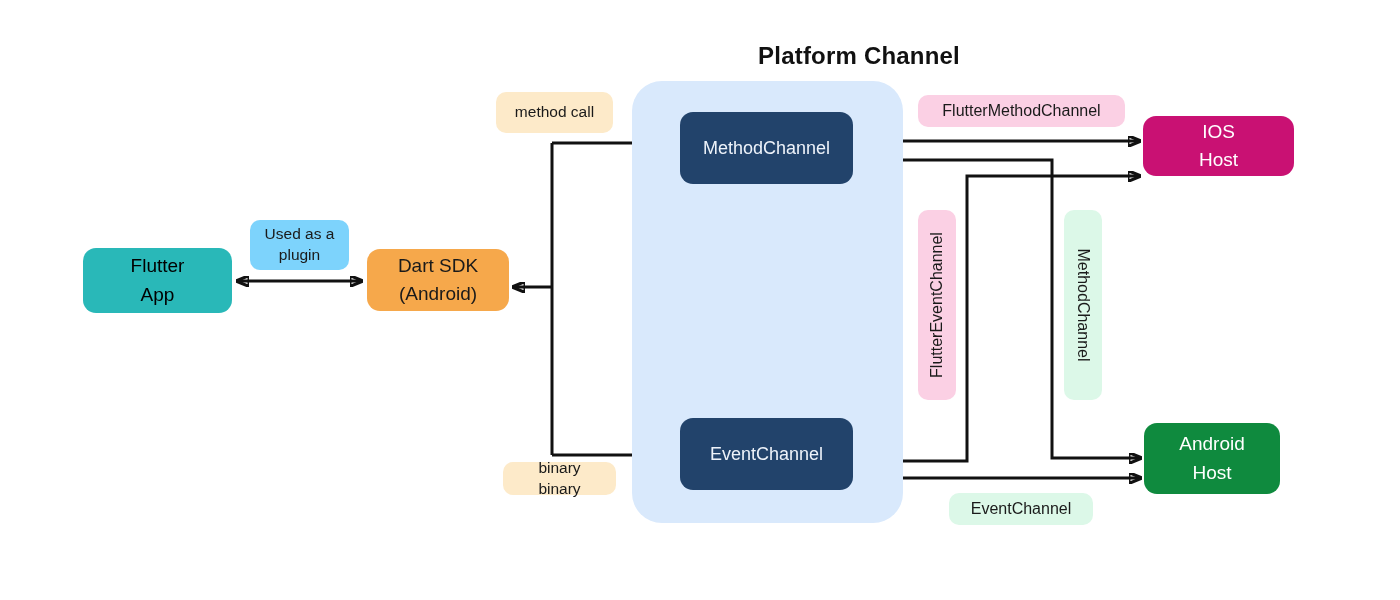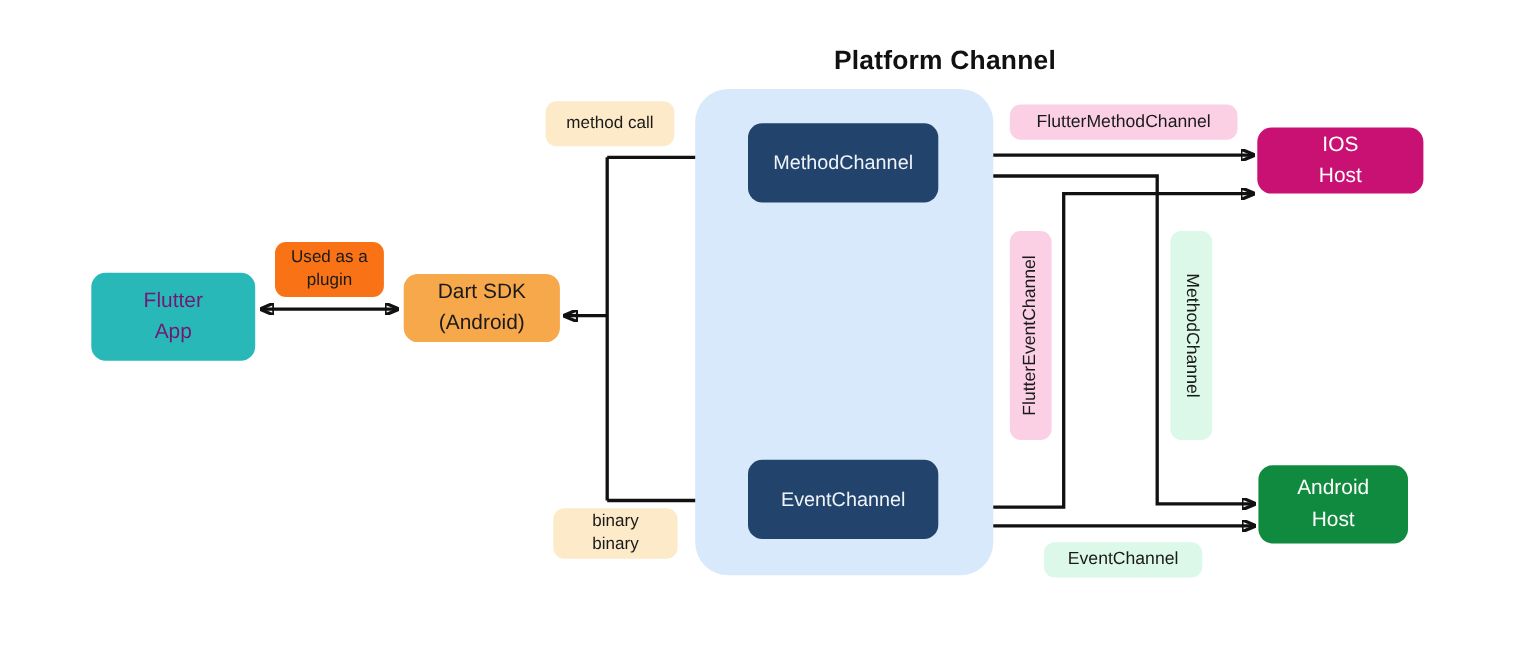--- a/index.html
+++ b/index.html
@@ -19,35 +19,35 @@
 
   .container-panel {
     left:632px; top:81px; width:271px; height:442px;
     background:#d9e9fc; border-radius:30px; z-index:1;
   }
 
   .node {
     display:flex; flex-direction:column; align-items:center; justify-content:center;
     text-align:center; border-radius:13px; line-height:1.5; font-size:19px;
   }
-  .node-flutter-app   { left:83px;  top:248px; width:149px; height:80px; background:#29b8b8; color:#701a75; }
+  .node-flutter-app   { left:83px;  top:248px; width:149px; height:65px; background:#29b8b8; color:#000000; }
   .node-dart-sdk      { left:367px; top:249px; width:142px; height:62px; background:#f6a84b; color:#1a1a1a; }
   .node-channel       { left:680px; width:173px; height:72px; background:#22436b; color:#eef3fa; font-size:18px; z-index:2; }
   .node-method-channel{ top:112px; }
   .node-event-channel { top:418px; }
   .node-ios-host      { left:1143px; top:116px; width:151px; height:60px; background:#c91173; color:#ffffff; }
   .node-android-host  { left:1144px; top:423px; width:136px; height:71px; background:#0f8a3e; color:#ffffff; }
 
   .pill {
     display:flex; flex-direction:column; align-items:center; justify-content:center;
     text-align:center; border-radius:10px; font-size:15.5px; color:#1a1a1a; line-height:1.35;
   }
-  .pill-used-as-plugin { left:250px; top:220px; width:99px;  height:50px; background:#f97316; }
+  .pill-used-as-plugin { left:250px; top:220px; width:99px;  height:50px; background:#7dd3fc; }
   .pill-method-call    { left:496px; top:92px;  width:117px; height:41px; background:#fdeac9; }
-  .pill-binary-encoded { left:503px; top:462px; width:113px; height:46px; background:#fdeac9; }
+  .pill-binary-encoded { left:503px; top:462px; width:113px; height:33px; background:#fdeac9; }
   .pill-flutter-method-channel { left:918px; top:95px; width:207px; height:32px; background:#fbd0e4; font-size:16px; }
   .pill-event-channel-label    { left:949px; top:493px; width:144px; height:32px; background:#dcf8e8; font-size:16px; }
 
   .vpill {
     display:flex; align-items:center; justify-content:center;
     border-radius:10px; font-size:16px; color:#1a1a1a;
   }
   .vpill span { white-space:nowrap; display:block; }
   .vpill-flutter-event-channel { left:918px;  top:210px; width:38px; height:190px; background:#fbd0e4; }
   .vpill-flutter-event-channel span { transform:rotate(-90deg); }

